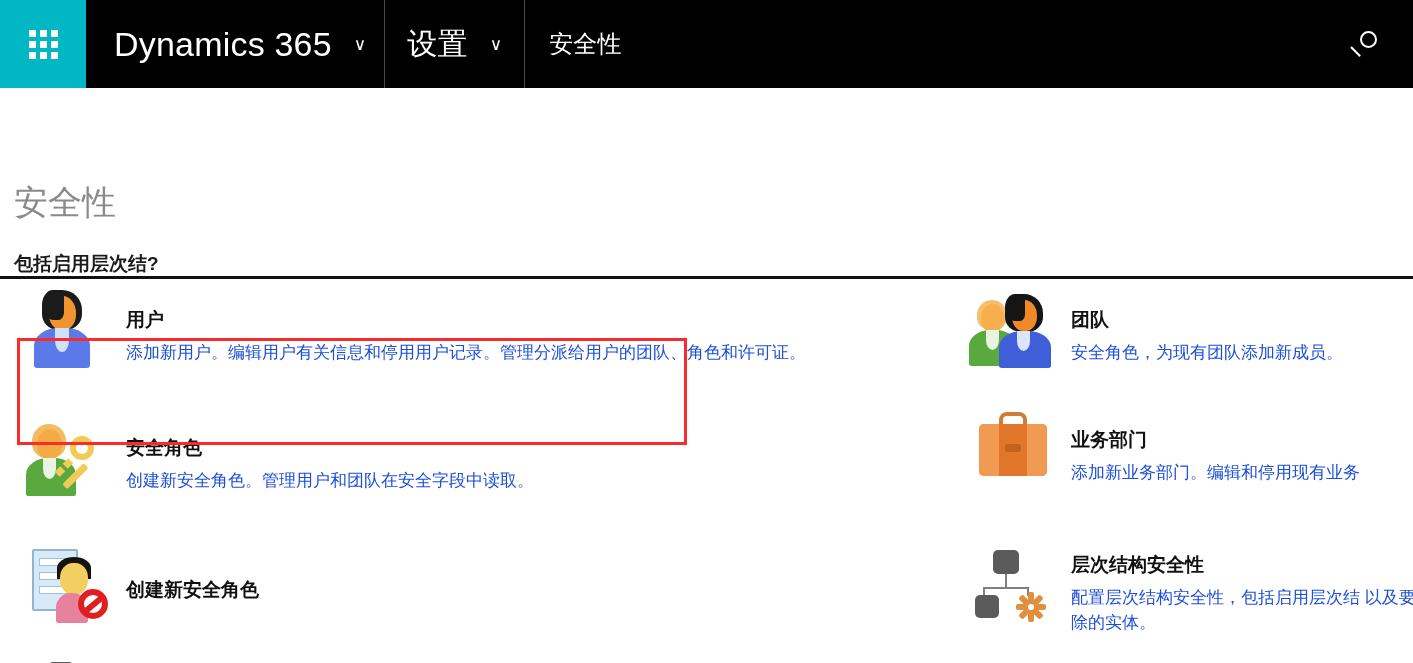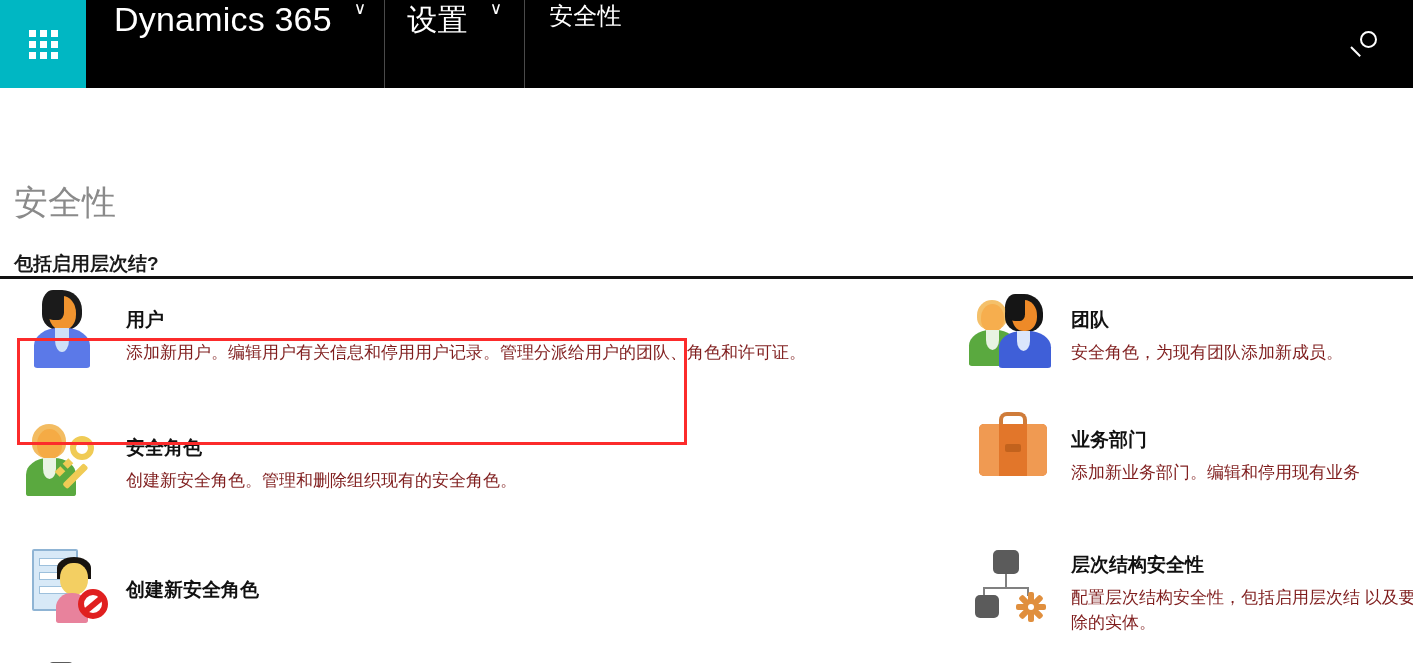--- a/index.html
+++ b/index.html
@@ -26,21 +26,21 @@
   }
   .waffle-grid {
     display: grid;
     grid-template-columns: repeat(3, 7px);
     grid-template-rows: repeat(3, 7px);
     gap: 4px;
   }
   .waffle-grid i { display: block; width: 7px; height: 7px; background: #ffffff; }
 
   .nav-seg {
-    display: flex; align-items: flex-start;
+    display: flex; align-items: center;
     padding: 0 22px;
     border-right: 1px solid #4a4a4a;
     cursor: pointer;
     height: 88px;
     white-space: nowrap;
   }
   .nav-seg.brand { padding-left: 28px; padding-right: 18px; }
   .nav-title {
     color: #ffffff;
     font-size: 34px;
@@ -110,21 +110,21 @@
   .tile-icon {
     flex: 0 0 76px; width: 76px; height: 82px;
     position: relative; margin-right: 20px;
   }
   .tile-text { padding-top: 14px; }
   .tile-title {
     font-size: 19px; font-weight: bold; color: #111111;
     margin-bottom: 7px; white-space: nowrap;
   }
   .tile-desc {
-    font-size: 17px; color: #7f1d1d; line-height: 25px;
+    font-size: 17px; color: #1d4ed8; line-height: 25px;
     white-space: nowrap;
   }
   .tile-desc.wrap { white-space: normal; width: 470px; }
 
   
   .highlight-box {
     position: absolute;
     left: 17px; top: 250px;
     width: 670px; height: 107px;
     border: 3px solid #fc2b2b;
@@ -286,21 +286,21 @@
             <span class="ic f"></span>
             <span class="ic b"></span>
             <span class="ic c"></span>
           <span class="ic kring"></span>
             <span class="ic kbar"></span>
             <span class="ic kt1"></span>
             <span class="ic kt2"></span>
         </div>
         <div class="tile-text">
           <div class="tile-title">安全角色</div>
-          <div class="tile-desc">创建新安全角色。管理和删除组织现有的安全角色。</div>
+          <div class="tile-desc">创建新安全角色。管理用户和团队在安全字段中读取。</div>
         </div>
       </div>
 
       <div class="tile col-right" style="top:0">
         <div class="tile-icon bag">
           <span class="ic handle2"></span>
             <span class="ic body2"></span>
           <span class="ic lite"></span>
             <span class="ic lite2"></span>
             <span class="ic clasp"></span>

